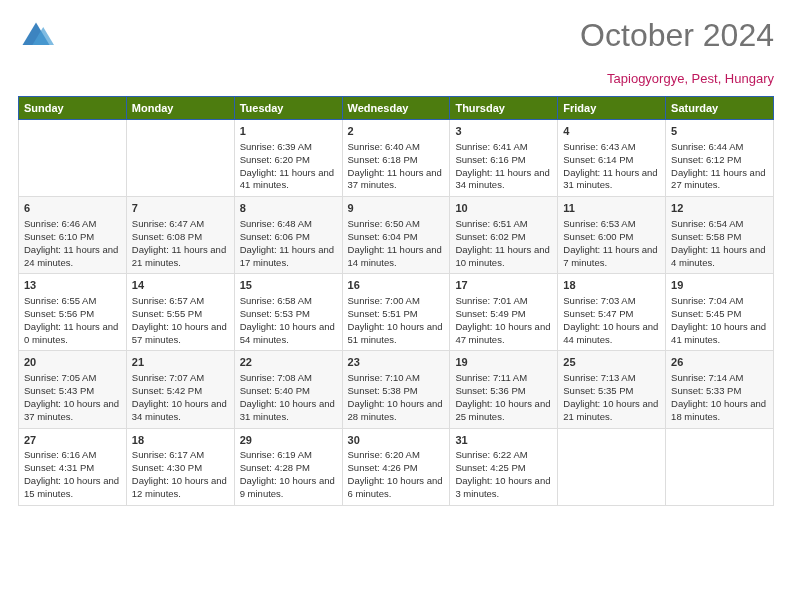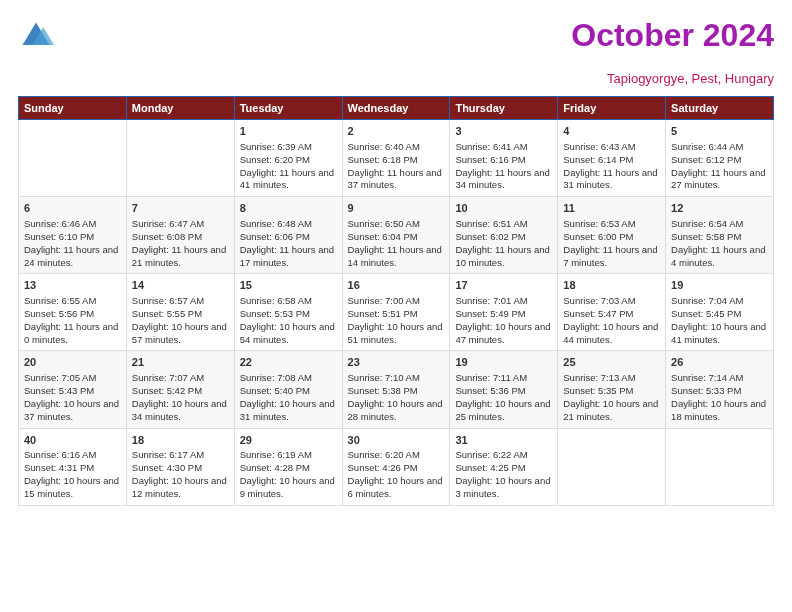--- a/index.html
+++ b/index.html
@@ -36,36 +36,36 @@
     }
     .logo-icon {
       width: 36px;
       height: 36px;
     }
     .title-block {
       text-align: right;
     }
     .month-title {
       font-size: 32px;
-      font-weight: bold;
-      color: #a21caf;
+      font-weight: normal;
+      color: #737373;
       line-height: 1.1;
     }
     .subtitle {
       font-size: 13px;
       color: #be185d;
       margin-top: 18px;
     }
     .calendar {
       width: 100%;
       border-collapse: collapse;
       font-size: 10px;
     }
     .calendar th {
-      background-color: #7f1d1d;
+      background-color: #4d7c0f;
       color: #fff;
       text-align: left;
       padding: 5px 5px;
       font-size: 11px;
       font-weight: bold;
       border: 1px solid #2a5faf;
     }
     .calendar td {
       vertical-align: top;
       padding: 4px 5px;
@@ -231,21 +231,21 @@
             <span class="day-num">25</span>
             <div class="day-info">Sunrise: 7:13 AM<br>Sunset: 5:35 PM<br>Daylight: 10 hours and 21 minutes.</div>
           </td>
           <td>
             <span class="day-num">26</span>
             <div class="day-info">Sunrise: 7:14 AM<br>Sunset: 5:33 PM<br>Daylight: 10 hours and 18 minutes.</div>
           </td>
         </tr>
         <tr>
           <td>
-            <span class="day-num">40</span>
+            <span class="day-num">27</span>
             <div class="day-info">Sunrise: 6:16 AM<br>Sunset: 4:31 PM<br>Daylight: 10 hours and 15 minutes.</div>
           </td>
           <td>
             <span class="day-num">18</span>
             <div class="day-info">Sunrise: 6:17 AM<br>Sunset: 4:30 PM<br>Daylight: 10 hours and 12 minutes.</div>
           </td>
           <td>
             <span class="day-num">29</span>
             <div class="day-info">Sunrise: 6:19 AM<br>Sunset: 4:28 PM<br>Daylight: 10 hours and 9 minutes.</div>
           </td>

